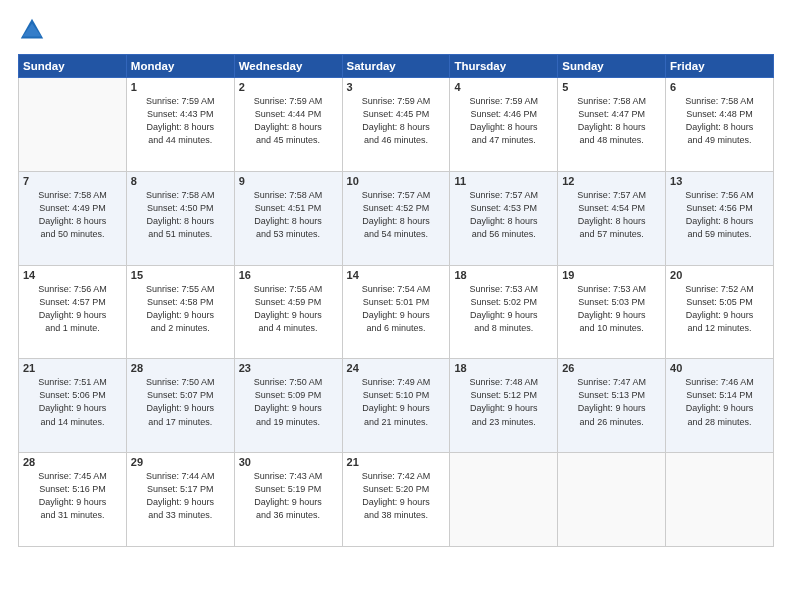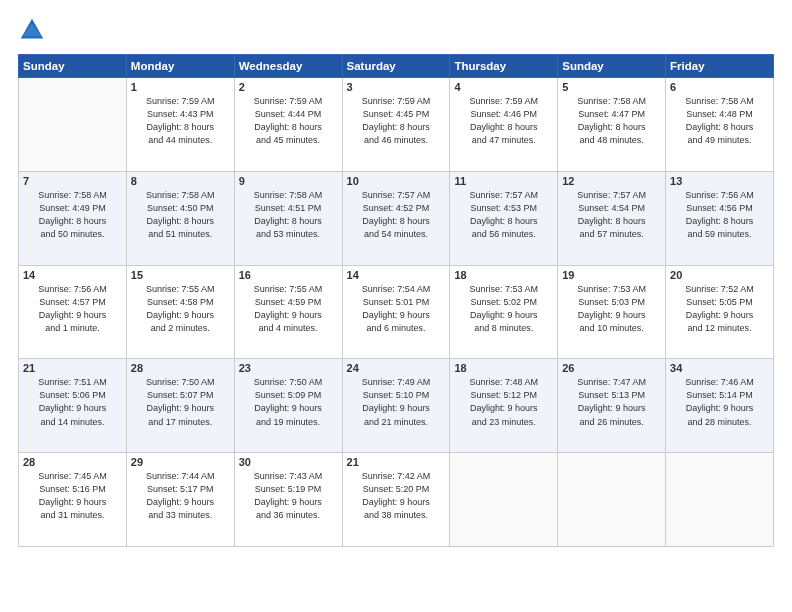--- a/index.html
+++ b/index.html
@@ -254,21 +254,21 @@
           </td>
           <td>
             <span class="day-number">18</span>
             <div class="day-info">Sunrise: 7:48 AM<br>Sunset: 5:12 PM<br>Daylight: 9 hours<br>and 23 minutes.</div>
           </td>
           <td>
             <span class="day-number">26</span>
             <div class="day-info">Sunrise: 7:47 AM<br>Sunset: 5:13 PM<br>Daylight: 9 hours<br>and 26 minutes.</div>
           </td>
           <td>
-            <span class="day-number">34</span>
+            <span class="day-number">40</span>
             <div class="day-info">Sunrise: 7:46 AM<br>Sunset: 5:14 PM<br>Daylight: 9 hours<br>and 28 minutes.</div>
           </td>
         </tr>
         <tr>
           <td>
             <span class="day-number">28</span>
             <div class="day-info">Sunrise: 7:45 AM<br>Sunset: 5:16 PM<br>Daylight: 9 hours<br>and 31 minutes.</div>
           </td>
           <td>
             <span class="day-number">29</span>

